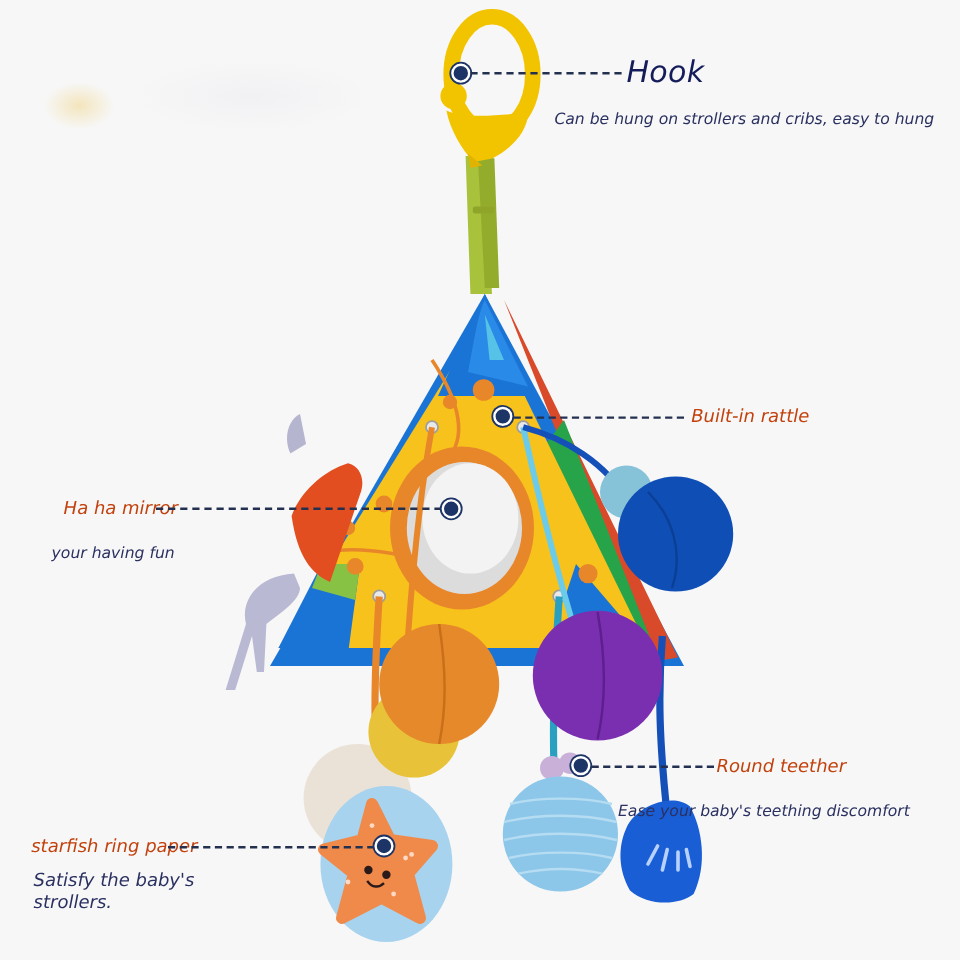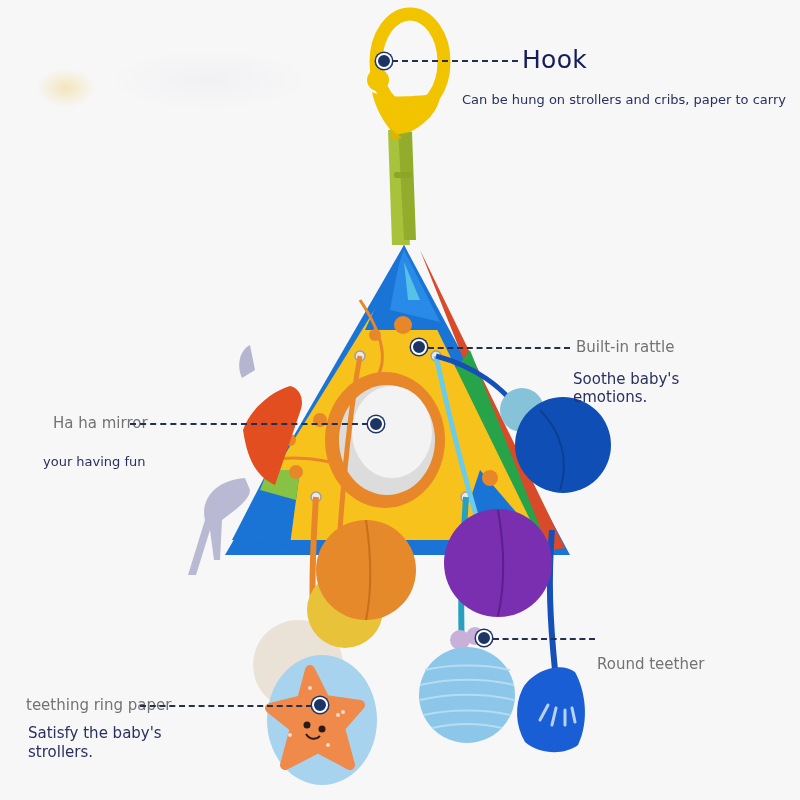--- a/index.html
+++ b/index.html
@@ -1,25 +1,25 @@
 <!DOCTYPE html>
 <html><head>
 <meta charset="utf-8">
 <style>
   * { box-sizing: border-box; margin: 0; padding: 0; }
   html, body { width: 800px; height: 800px; overflow: hidden; background: #f7f7f7; }
   body { position: relative; font-family: "DejaVu Sans", "Liberation Sans", sans-serif; color: #1e2550; }
-  .canvas { position: absolute; left: 0; top: 0; width: 751px; height: 800px; }
+  .canvas { position: absolute; left: 0; top: 0; width: 751px; height: 800px; font-style: italic; }
   .ghost { position: absolute; left: 36px; top: 68px; width: 60px; height: 40px; border-radius: 50%;
            background: radial-gradient(ellipse at center, rgba(240,214,140,0.55), rgba(247,247,247,0) 70%); }
   .ghost2 { position: absolute; left: 110px; top: 50px; width: 200px; height: 60px;
             background: radial-gradient(ellipse at center, rgba(235,235,242,0.5), rgba(247,247,247,0) 70%); }
 
   .title { position: absolute; font-size: 25px; color: #141c5a; letter-spacing: 0.3px; line-height: 1; }
-  .label { position: absolute; font-size: 15px; color: #737373; line-height: 1; white-space: nowrap; }
+  .label { position: absolute; font-size: 15px; color: #c2410c; line-height: 1; white-space: nowrap; }
   .desc  { position: absolute; font-size: 13px; color: #2a3060; line-height: 1.2; }
   .desc-lg { position: absolute; font-size: 15px; color: #2a3060; line-height: 1.2; }
 
   .line { position: absolute; height: 0; border-top: 2px dashed #24304f; }
   .dot { position: absolute; width: 16px; height: 16px; border-radius: 50%; background: #1d3466;
          border: 2px solid #ffffff; box-shadow: 0 0 0 1.5px #1d3466; }
   svg.toy { position: absolute; left: 0; top: 0; }
 </style>
 </head>
 <body>
@@ -140,34 +140,34 @@
           <circle cx="343" cy="712" r="2"></circle>
           <circle cx="290" cy="735" r="2"></circle>
           <circle cx="328" cy="745" r="2"></circle>
         </g>
     </g>
   </svg>
 
   <div class="dot" style="left:376px; top:53px;"></div>
   <div class="line" style="left:392px; top:60px; width:126px;"></div>
   <div class="title" style="left:522px; top:47px;">Hook</div>
-  <div class="desc" style="left:462px; top:92px; white-space:nowrap;">Can be hung on strollers and cribs, paper to carry</div>
+  <div class="desc" style="left:462px; top:92px; white-space:nowrap;">Can be hung on strollers and cribs, easy to hung</div>
 
   <div class="dot" style="left:411px; top:339px;"></div>
   <div class="line" style="left:428px; top:347px; width:142px;"></div>
   <div class="label" style="left:576px; top:340px;">Built-in rattle</div>
-  <div class="desc-lg" style="left:573px; top:370px; width:130px;">Soothe baby's emotions.</div>
 
   <div class="label" style="left:53px; top:416px;">Ha ha mirror</div>
   <div class="line" style="left:130px; top:423px; width:238px;"></div>
   <div class="dot" style="left:368px; top:416px;"></div>
   <div class="desc" style="left:43px; top:454px; white-space:nowrap;">your having fun</div>
 
   <div class="dot" style="left:476px; top:630px;"></div>
   <div class="line" style="left:493px; top:638px; width:102px;"></div>
-  <div class="label" style="left:597px; top:631px;margin-top:26px;">Round teether</div>
+  <div class="label" style="left:597px; top:631px;">Round teether</div>
+  <div class="desc" style="left:515px; top:669px; white-space:nowrap;">Ease your baby's teething discomfort</div>
 
-  <div class="label" style="left:26px; top:698px;">teething ring paper</div>
+  <div class="label" style="left:26px; top:698px;">starfish ring paper</div>
   <div class="line" style="left:140px; top:705px; width:172px;"></div>
   <div class="dot" style="left:312px; top:697px;"></div>
   <div class="desc-lg" style="left:28px; top:724px; white-space:nowrap;text-align:right;">Satisfy the baby's</div>
   <div class="desc-lg" style="left:28px; top:743px; white-space:nowrap;">strollers.</div>
 </div>
 
 </body></html>

